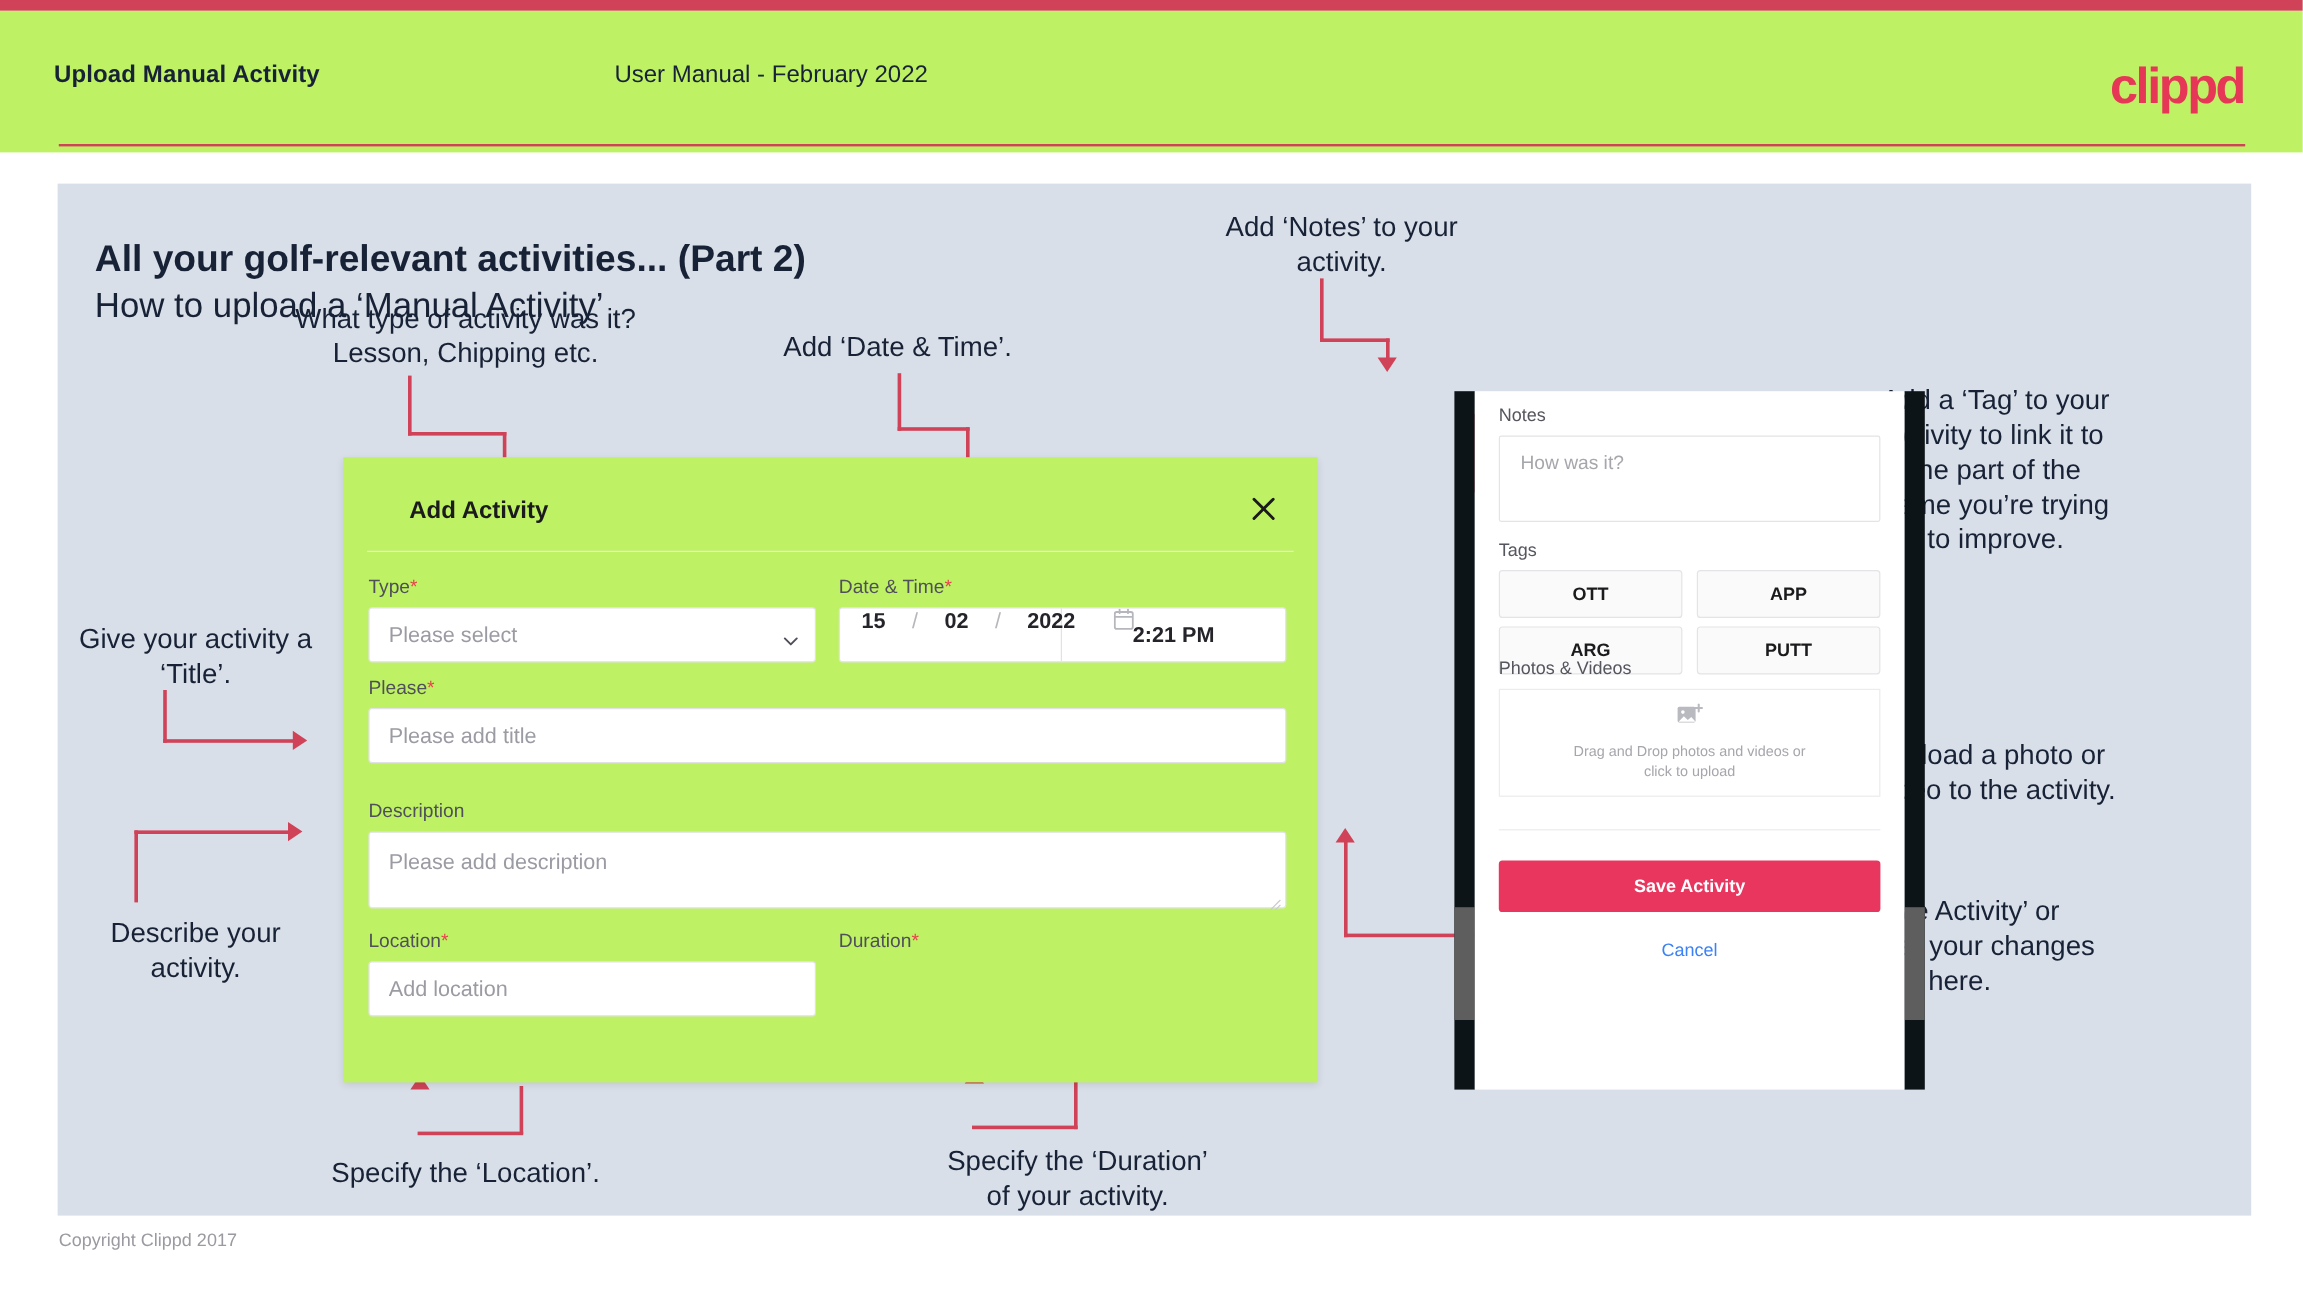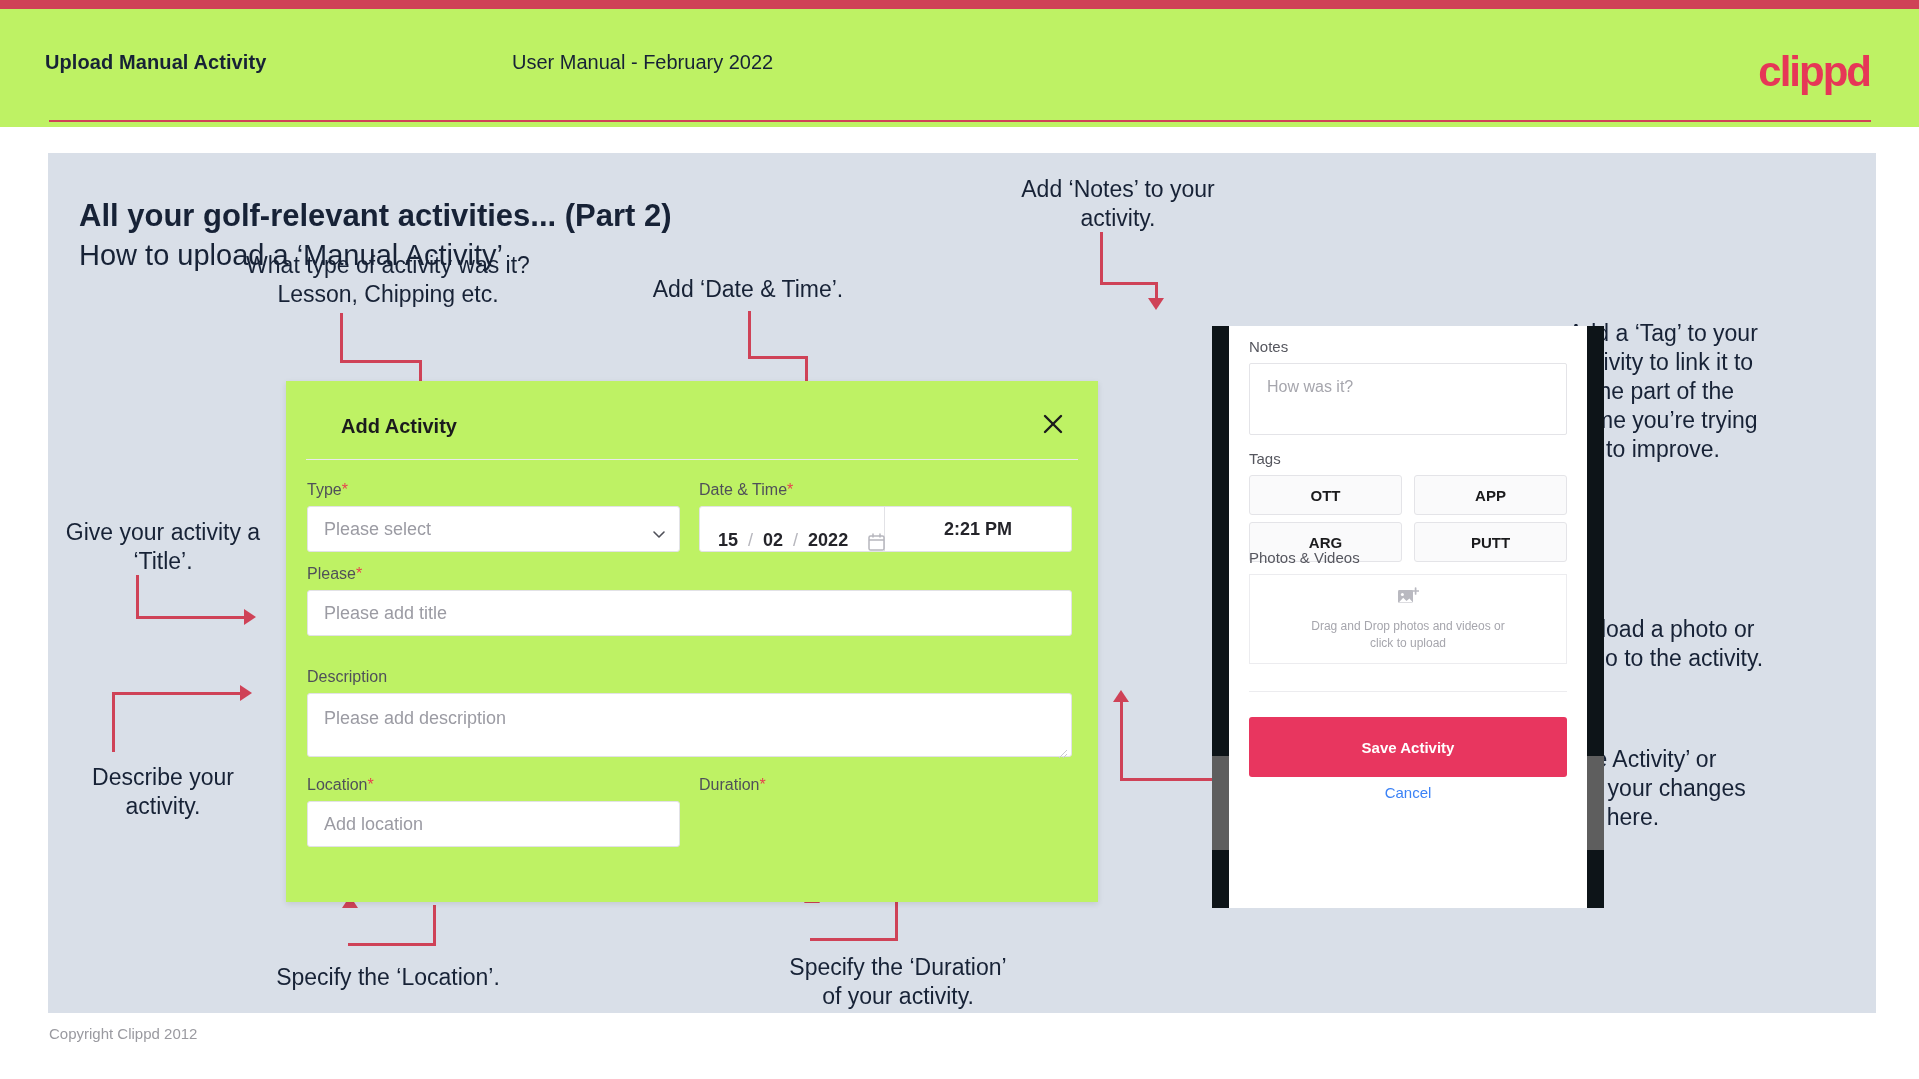--- a/index.html
+++ b/index.html
@@ -123,22 +123,22 @@
     position: absolute; right: 16px; top: 50%; margin-top: -4px;
     width: 11px; height: 11px;
   }
 
   
   .dt-wrap {
     position: absolute; display: flex;
     border: 1px solid #e2e2e6; border-radius: 3px; background: #fff;
   }
   .dt-date {
-    width: 185px; height: 100%; display: flex; align-items: flex-end;
-    padding-left: 18px; gap: 4px; font-size: 18px; color: #24242a; font-weight: 600;
+    width: 185px; height: 100%; display: flex; align-items: flex-start;
+    padding-left: 18px; gap: 16px; font-size: 18px; color: #24242a; font-weight: 600;
     border-right: 1px solid #e2e2e6;
   }
   .dt-slash { color: #b6b6bd; margin: 0 6px; font-weight: 400; }
   .cal-ico { margin-left: 16px; width: 17px; height: 18px; }
   .dt-time {
     width: 186px; height: 100%; display: flex; align-items: center; justify-content: center;
     font-size: 18px; color: #24242a; font-weight: 600;
   }
 
   .txtarea {
@@ -202,21 +202,21 @@
     border: 1px solid #ececef; background: #fff;
     display: flex; flex-direction: column; align-items: center; justify-content: center;
   }
   .dz-text {
     font-size: 12px; color: #a6a6ad; text-align: center; line-height: 17px; margin-top: 7px;
   }
   .ph-divider {
     position: absolute; left: 20px; top: 365px; width: 318px; height: 1px; background: #ececef;
   }
   .save-btn {
-    position: absolute; left: 20px; top: 391px; width: 318px; height: 60px;
+    position: absolute; left: 20px; top: 391px; width: 318px; height: 43px;
     background: #e8365f; border-radius: 3px;
     display: flex; align-items: center; justify-content: center;
     color: #fff; font-size: 15px; font-weight: 700; cursor: pointer;
   }
   .cancel-btn {
     position: absolute; left: 20px; top: 448px; width: 318px; height: 36px;
     display: flex; align-items: center; justify-content: center;
     color: #3b82f6; font-size: 15px; font-weight: 400; cursor: pointer;
   }
 
@@ -434,15 +434,15 @@
       </div>
 
       <div class="ph-divider"></div>
 
       <div class="save-btn">Save Activity</div>
       <div class="cancel-btn">Cancel</div>
 
     </div>
   </div>
 
-  <div class="footer">Copyright Clippd 2012</div>
+  <div class="footer">Copyright Clippd 2017</div>
 
 </div>
 
 </body></html>

